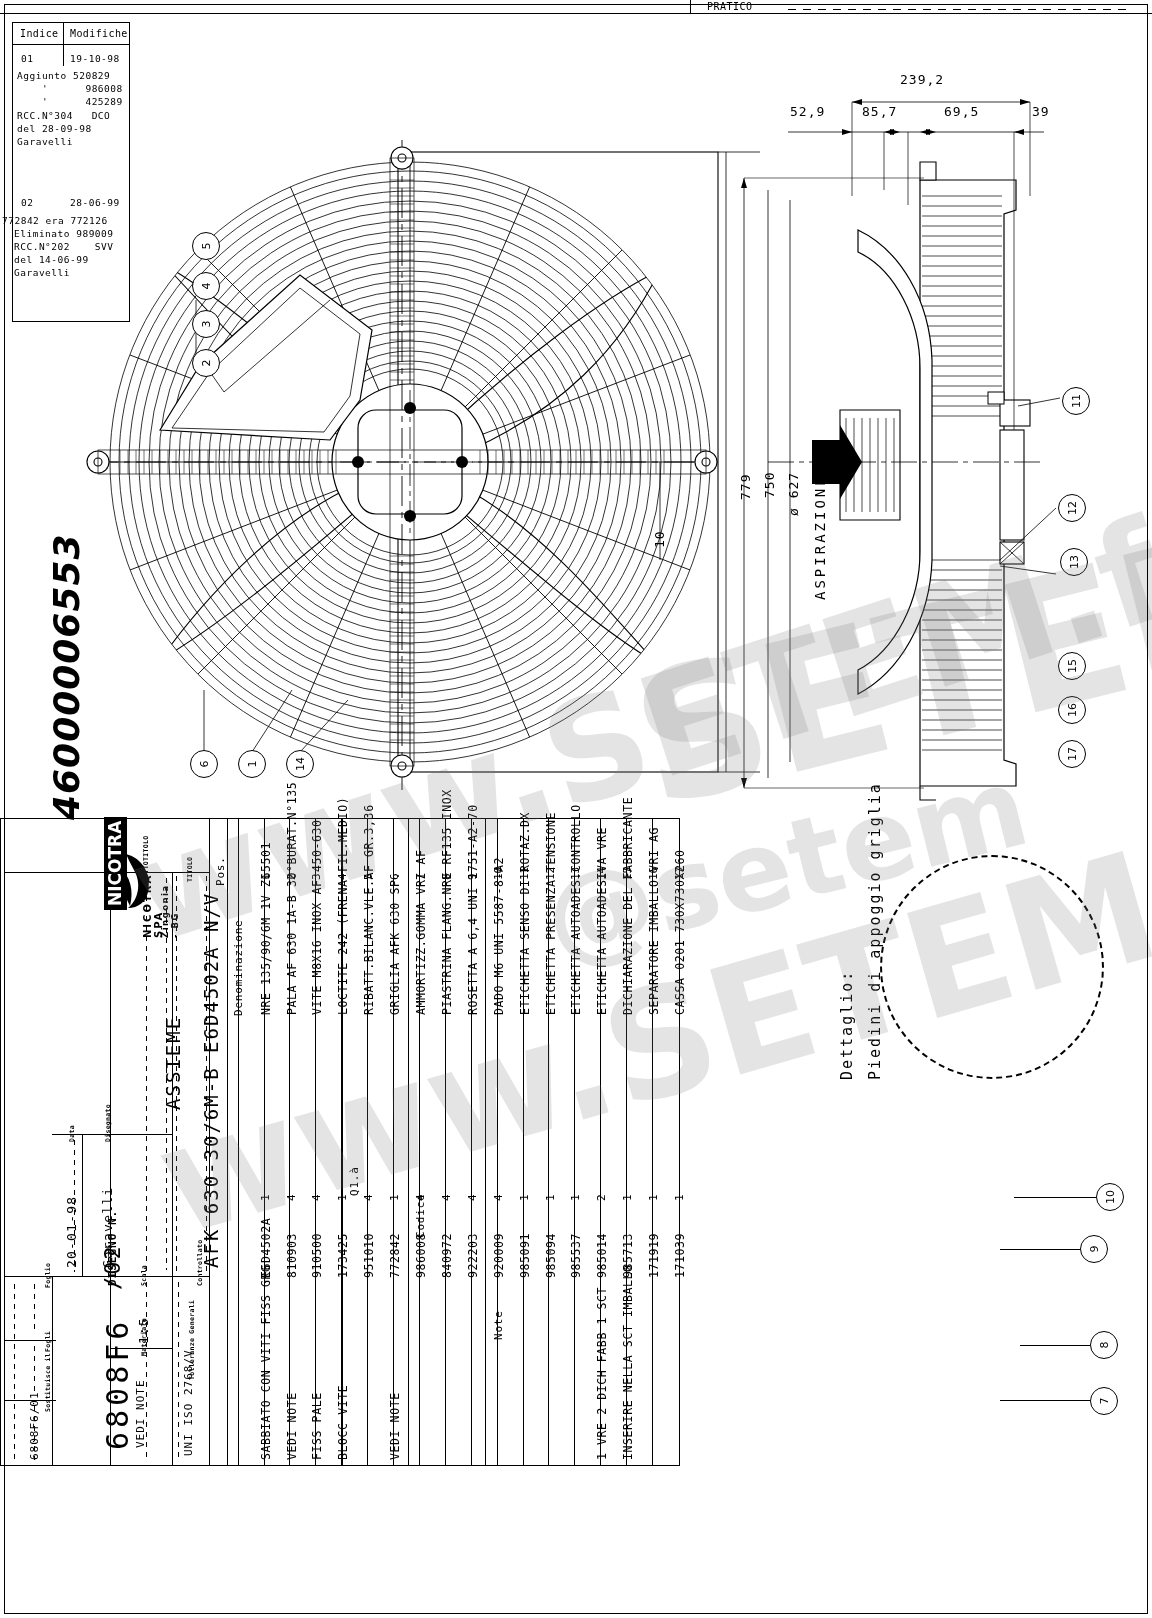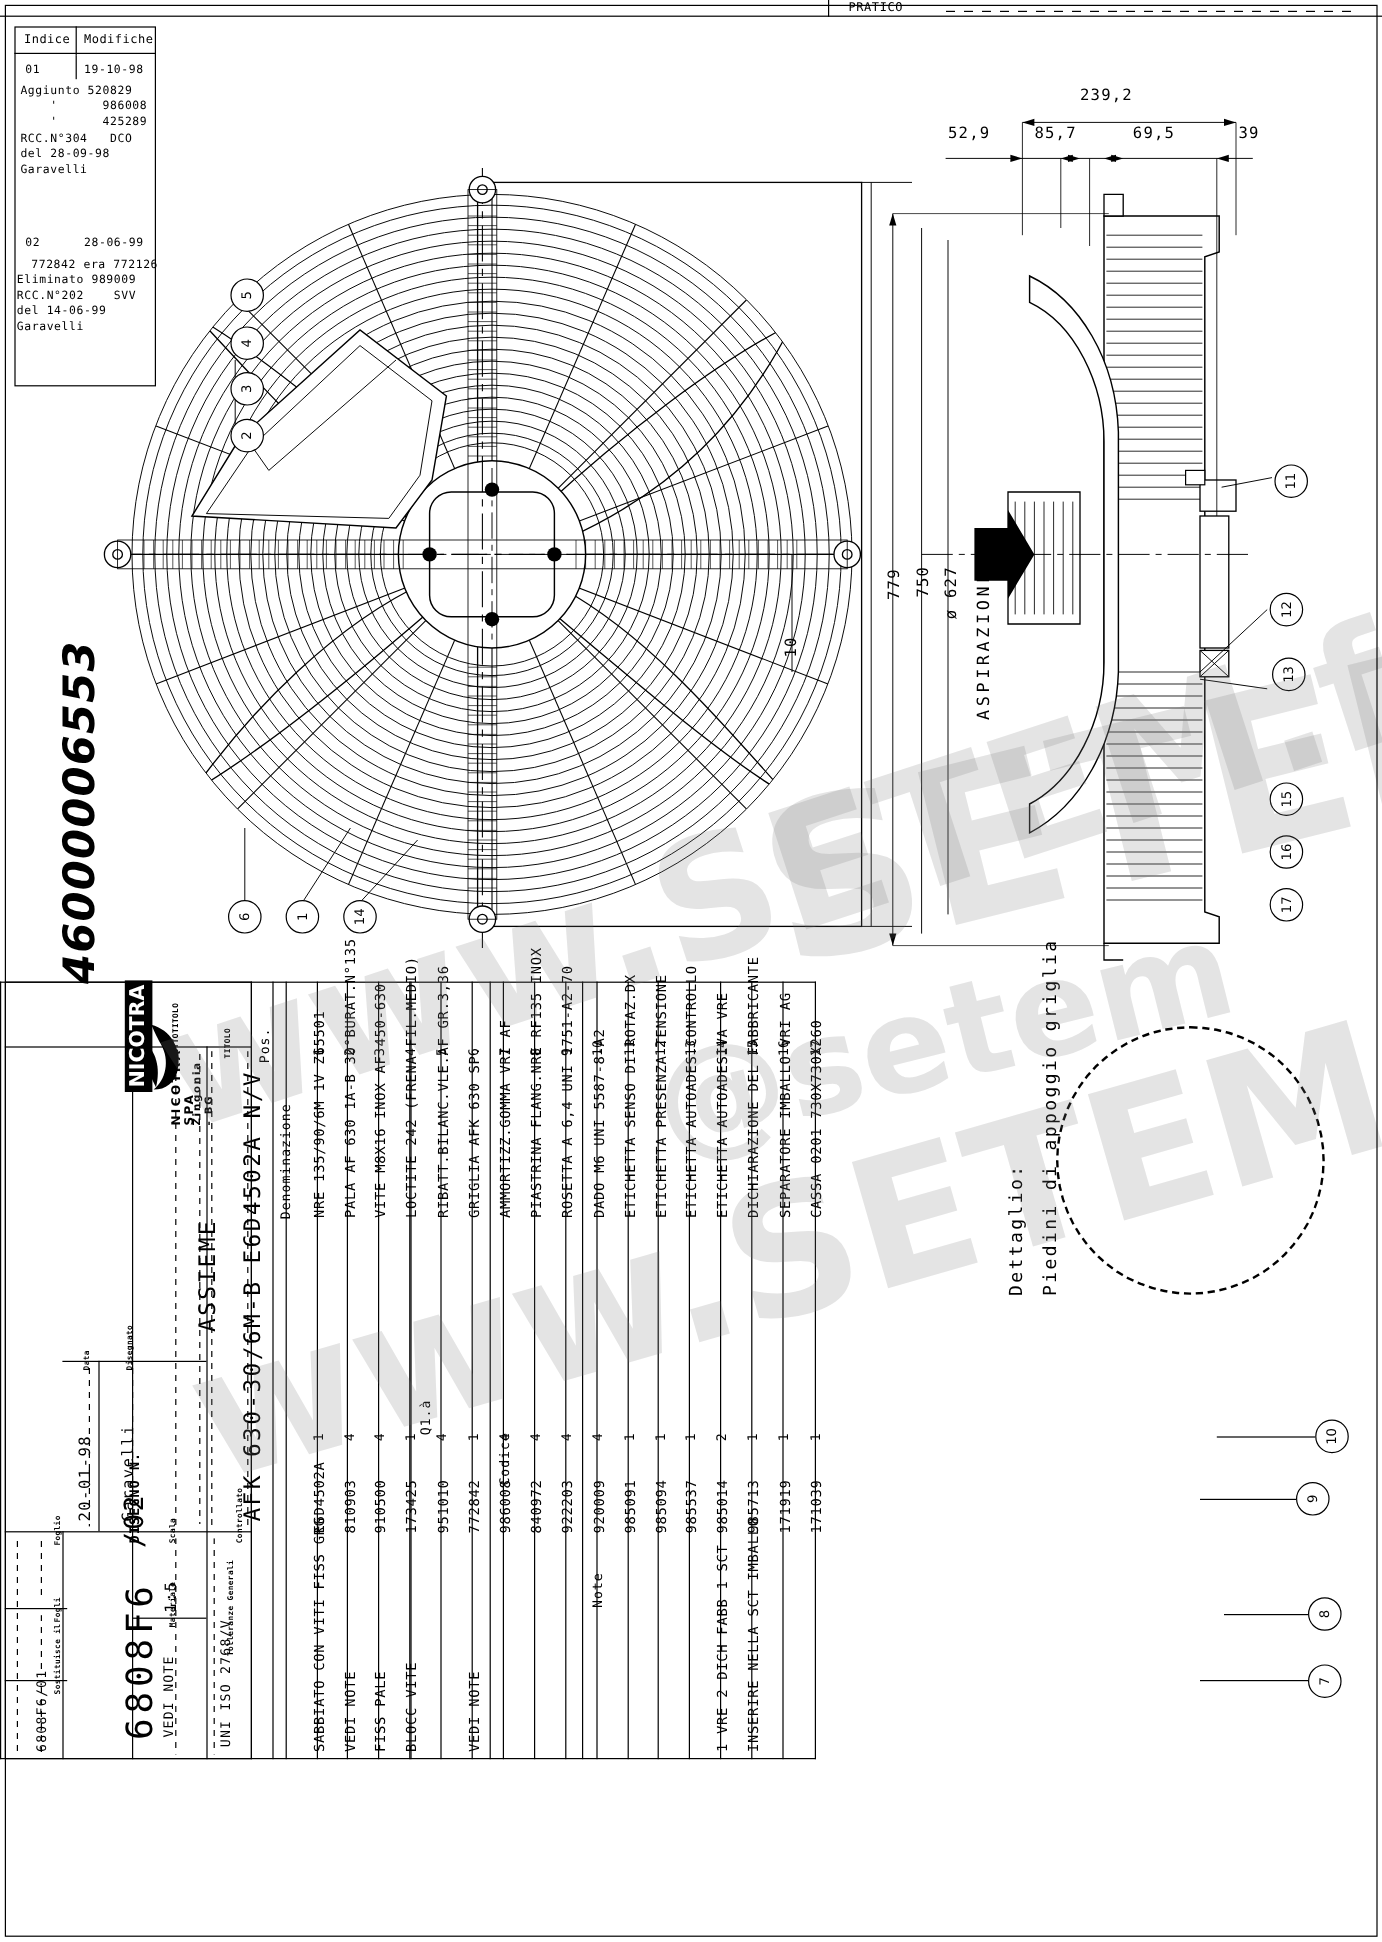--- a/index.html
+++ b/index.html
@@ -159,21 +159,21 @@
   <div class="rev-txt" style="left:70px; top:53px;">19-10-98</div>
   <div class="rev-txt" style="left:17px; top:70px;">Aggiunto 520829</div>
   <div class="rev-txt" style="left:17px; top:83px;">    '      986008</div>
   <div class="rev-txt" style="left:17px; top:96px;">    '      425289</div>
   <div class="rev-txt" style="left:17px; top:110px;">RCC.N°304   DCO</div>
   <div class="rev-txt" style="left:17px; top:123px;">del 28-09-98</div>
   <div class="rev-txt" style="left:17px; top:136px;">Garavelli</div>
 
   <div class="rev-txt" style="left:21px; top:197px;">02</div>
   <div class="rev-txt" style="left:70px; top:197px;">28-06-99</div>
-  <div class="rev-txt" style="left:26px; top:215px;">772842 era 772126</div>
+  <div class="rev-txt" style="left:2px; top:215px;">772842 era 772126</div>
   <div class="rev-txt" style="left:14px; top:228px;">Eliminato 989009</div>
   <div class="rev-txt" style="left:14px; top:241px;">RCC.N°202    SVV</div>
   <div class="rev-txt" style="left:14px; top:254px;">del 14-06-99</div>
   <div class="rev-txt" style="left:14px; top:267px;">Garavelli</div>
 
   <div id="part-no">
     <span style="display:inline-block; transform:rotate(-90deg); transform-origin:left top; position:absolute; left:38px; top:0;">46000006553</span>
   </div>
 
   <svg width="1152" height="820">

